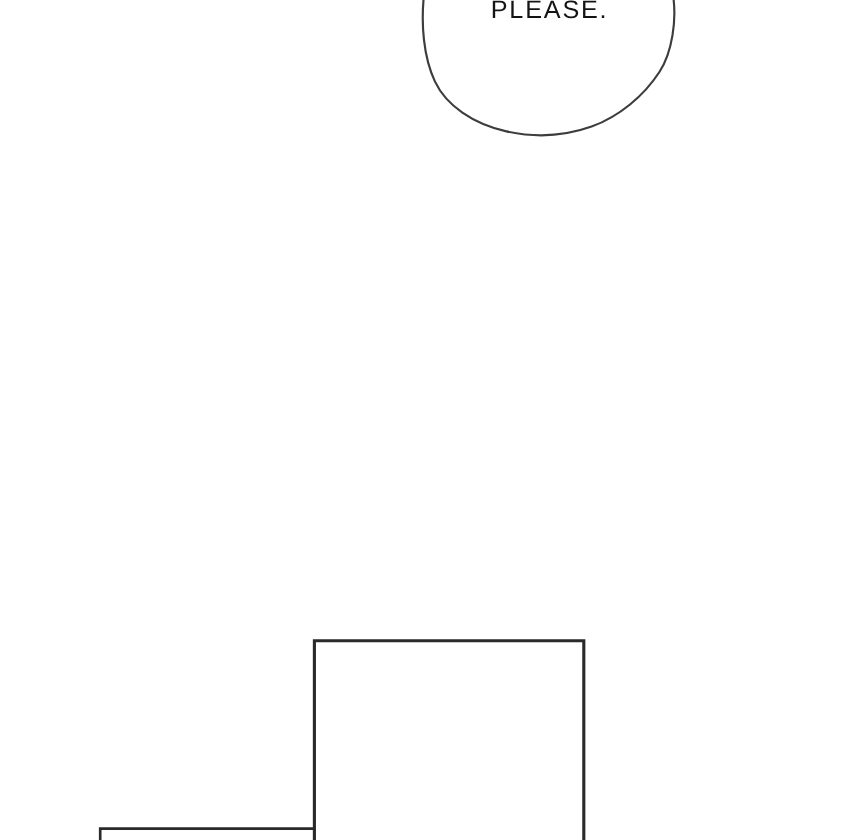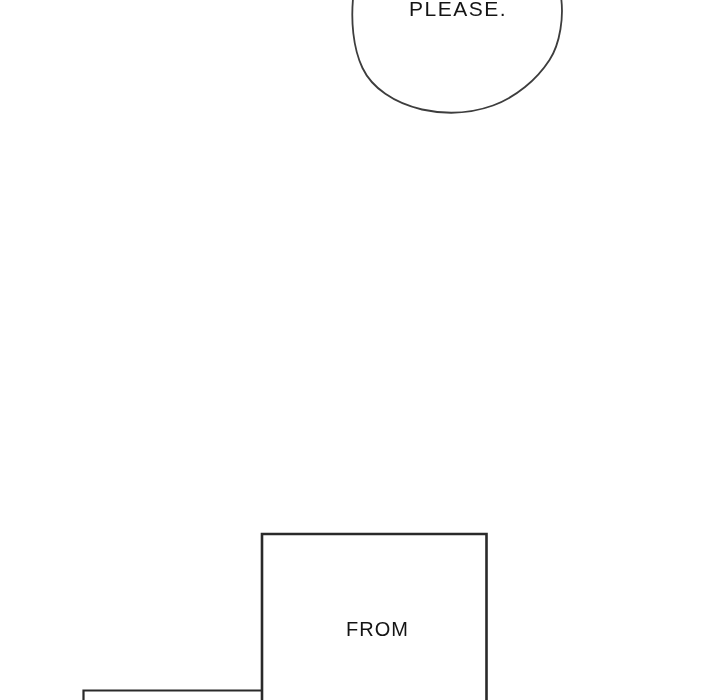--- a/index.html
+++ b/index.html
@@ -60,16 +60,15 @@
              C 560 44, 564.5 16, 560.5 -6" fill="#ffffff" stroke="#3d3d3d" stroke-width="1.8" stroke-linecap="round"></path>
 
     <path d="M 262 706 L 262 534 L 486.5 534 L 486.5 706" fill="#ffffff" stroke="#2a2a2a" stroke-width="2.6" stroke-linejoin="miter"></path>
 
     <path d="M 83.5 704 L 83.5 690.5 L 262 690.5" fill="none" stroke="#2a2a2a" stroke-width="2.2" stroke-linejoin="miter"></path>
   </svg>
 
   <div class="dialog-text bubble-text">PLEASE.</div>
 
   <div class="dialog-text panel-text">
-    <div>FROM</div>
   </div>
 
 </div>
 
 </body></html>

